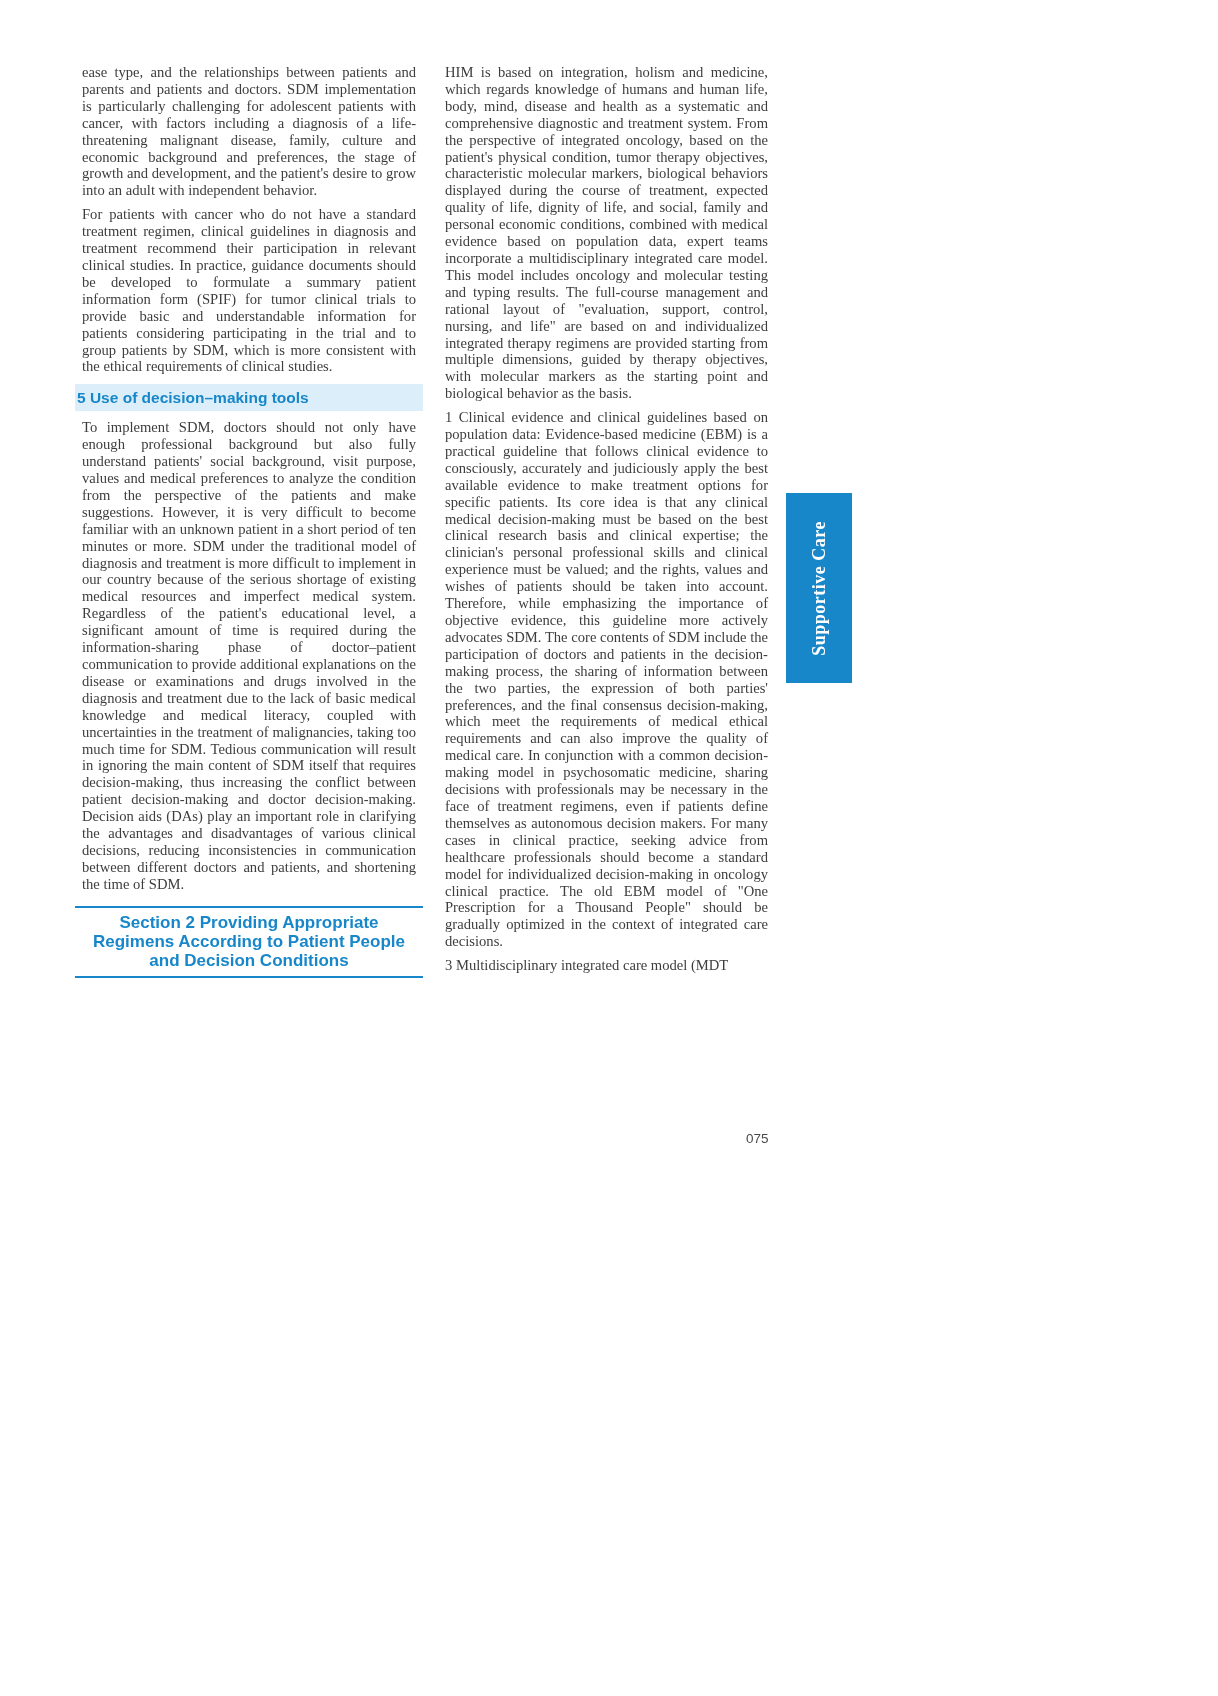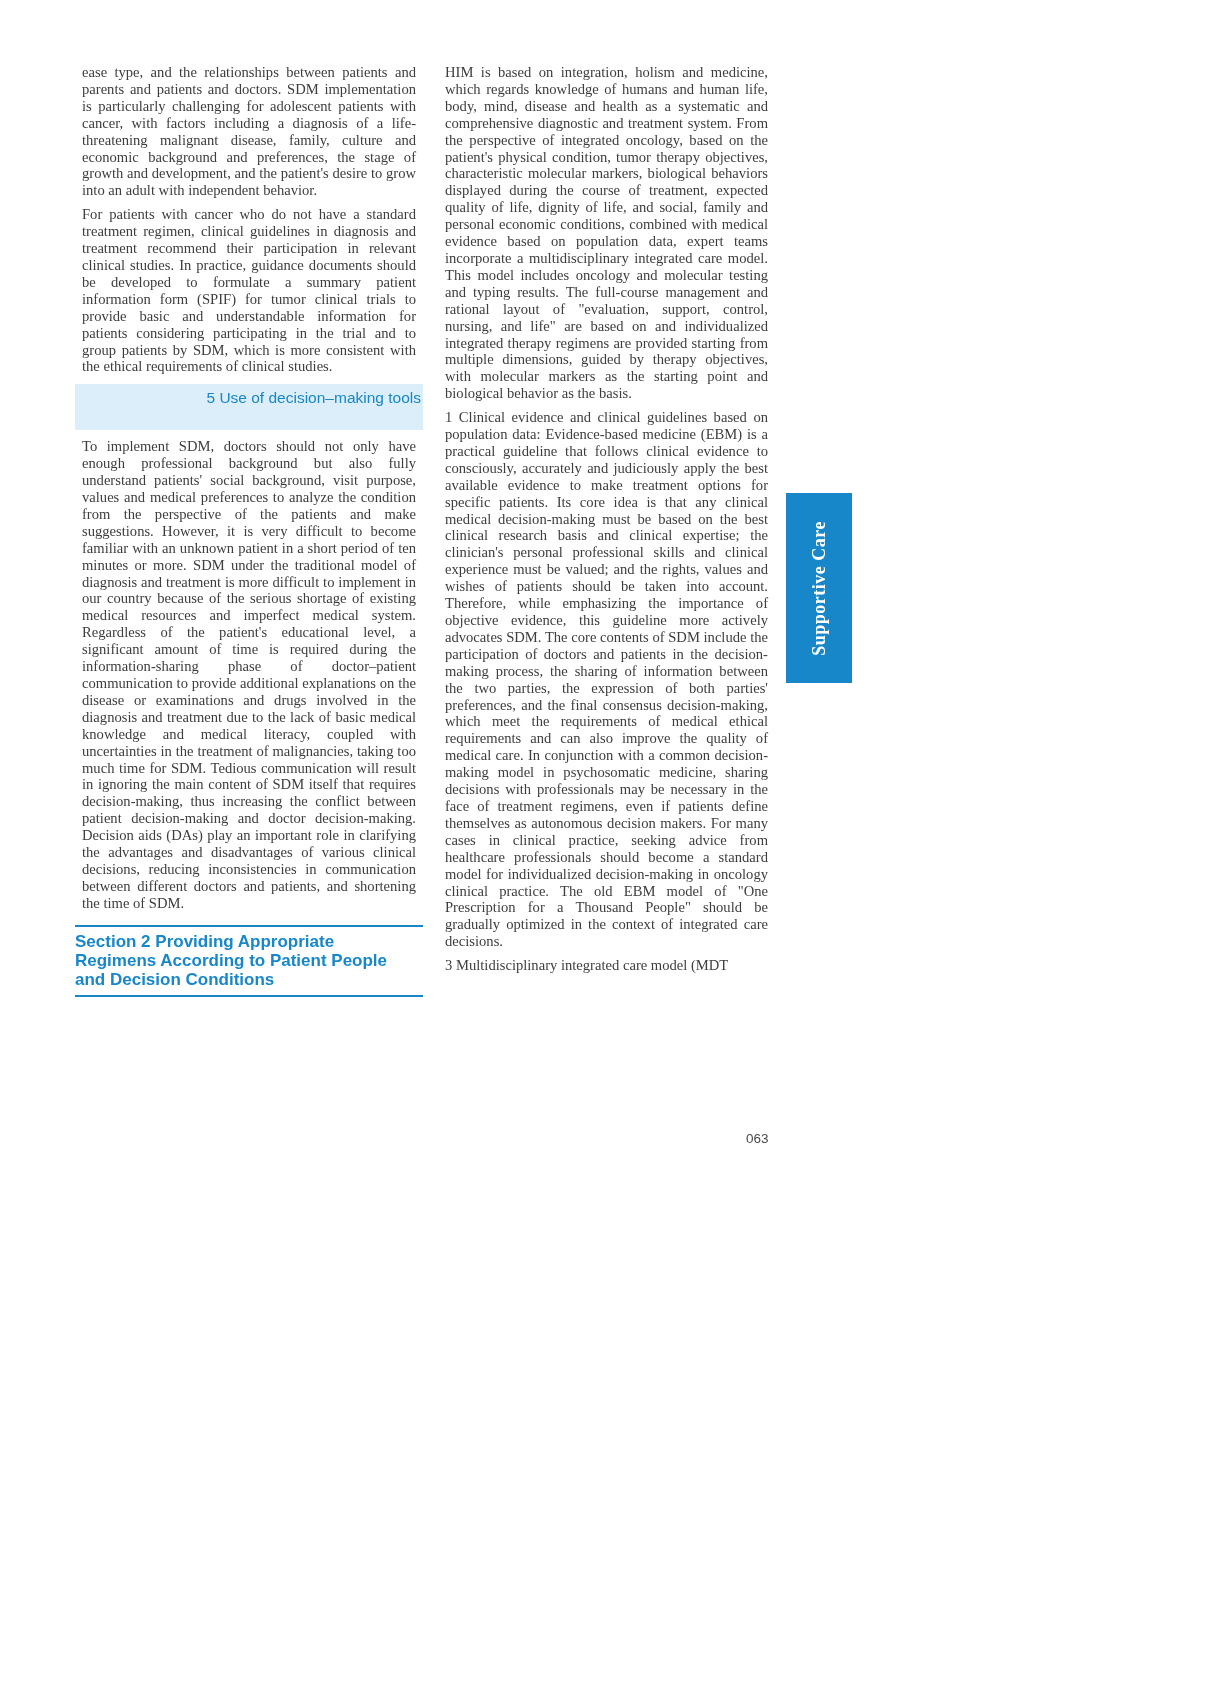--- a/index.html
+++ b/index.html
@@ -21,39 +21,39 @@
   p.body{
     margin:7px;
     font-size:14.6px;
     line-height:16.9px;
     text-align:justify;
     text-justify:inter-word;
     color:#3d3d3d;
   }
   .band-heading{
     margin:9px 0 8px 0;
-    padding:5px 2px 23px 2px;
+    padding:5px 2px 4px 2px;
     background:#dceef9;
     color:#1787c9;
     font-family:"Liberation Sans", sans-serif;
-    font-weight:normal;
+    font-weight:bold;
     font-size:15.5px;
-    text-align:right;
+    text-align:left;
   }
   .section-heading{
     margin:13px 0 11px 0;
     padding:5px 0 6px 0;
     border-top:2.5px solid #1787c9;
     border-bottom:2.5px solid #1787c9;
     color:#1787c9;
     font-family:"Liberation Sans", sans-serif;
     font-weight:bold;
     font-size:17px;
     line-height:19px;
-    text-align:left;
+    text-align:center;
   }
   .section-heading span{ display:block; }
   .side-tab{
     position:absolute;
     left:786px;
     top:493px;
     width:66px;
     height:190px;
     background:#1787c9;
     display:flex;
@@ -99,15 +99,15 @@
   <div class="col right">
     <p class="body">HIM is based on integration, holism and medicine, which regards knowledge of humans and human life, body, mind, disease and health as a systematic and comprehensive diagnostic and treatment system. From the perspective of integrated oncology, based on the patient's physical condition, tumor therapy objectives, characteristic molecular markers, biological behaviors displayed during the course of treatment, expected quality of life, dignity of life, and social, family and personal economic conditions, combined with medical evidence based on population data, expert teams incorporate a multidisciplinary integrated care model. This model includes oncology and molecular testing and typing results. The full-course management and rational layout of "evaluation, support, control, nursing, and life" are based on and individualized integrated therapy regimens are provided starting from multiple dimensions, guided by therapy objectives, with molecular markers as the starting point and biological behavior as the basis.</p>
     <p class="body">1 Clinical evidence and clinical guidelines based on population data: Evidence-based medicine (EBM) is a practical guideline that follows clinical evidence to consciously, accurately and judiciously apply the best available evidence to make treatment options for specific patients. Its core idea is that any clinical medical decision-making must be based on the best clinical research basis and clinical expertise; the clinician's personal professional skills and clinical experience must be valued; and the rights, values and wishes of patients should be taken into account. Therefore, while emphasizing the importance of objective evidence, this guideline more actively advocates SDM. The core contents of SDM include the participation of doctors and patients in the decision-making process, the sharing of information between the two parties, the expression of both parties' preferences, and the final consensus decision-making, which meet the requirements of medical ethical requirements and can also improve the quality of medical care. In conjunction with a common decision-making model in psychosomatic medicine, sharing decisions with professionals may be necessary in the face of treatment regimens, even if patients define themselves as autonomous decision makers. For many cases in clinical practice, seeking advice from healthcare professionals should become a standard model for individualized decision-making in oncology clinical practice. The old EBM model of "One Prescription for a Thousand People" should be gradually optimized in the context of integrated care decisions.</p>
     <p class="body">3 Multidisciplinary integrated care model (MDT</p>
   </div>
 
   <div class="side-tab">
     <span class="tab-text">Supportive Care</span>
   </div>
 
-  <div class="page-number">063</div>
+  <div class="page-number">075</div>
 
 </div>
 
 </body></html>

